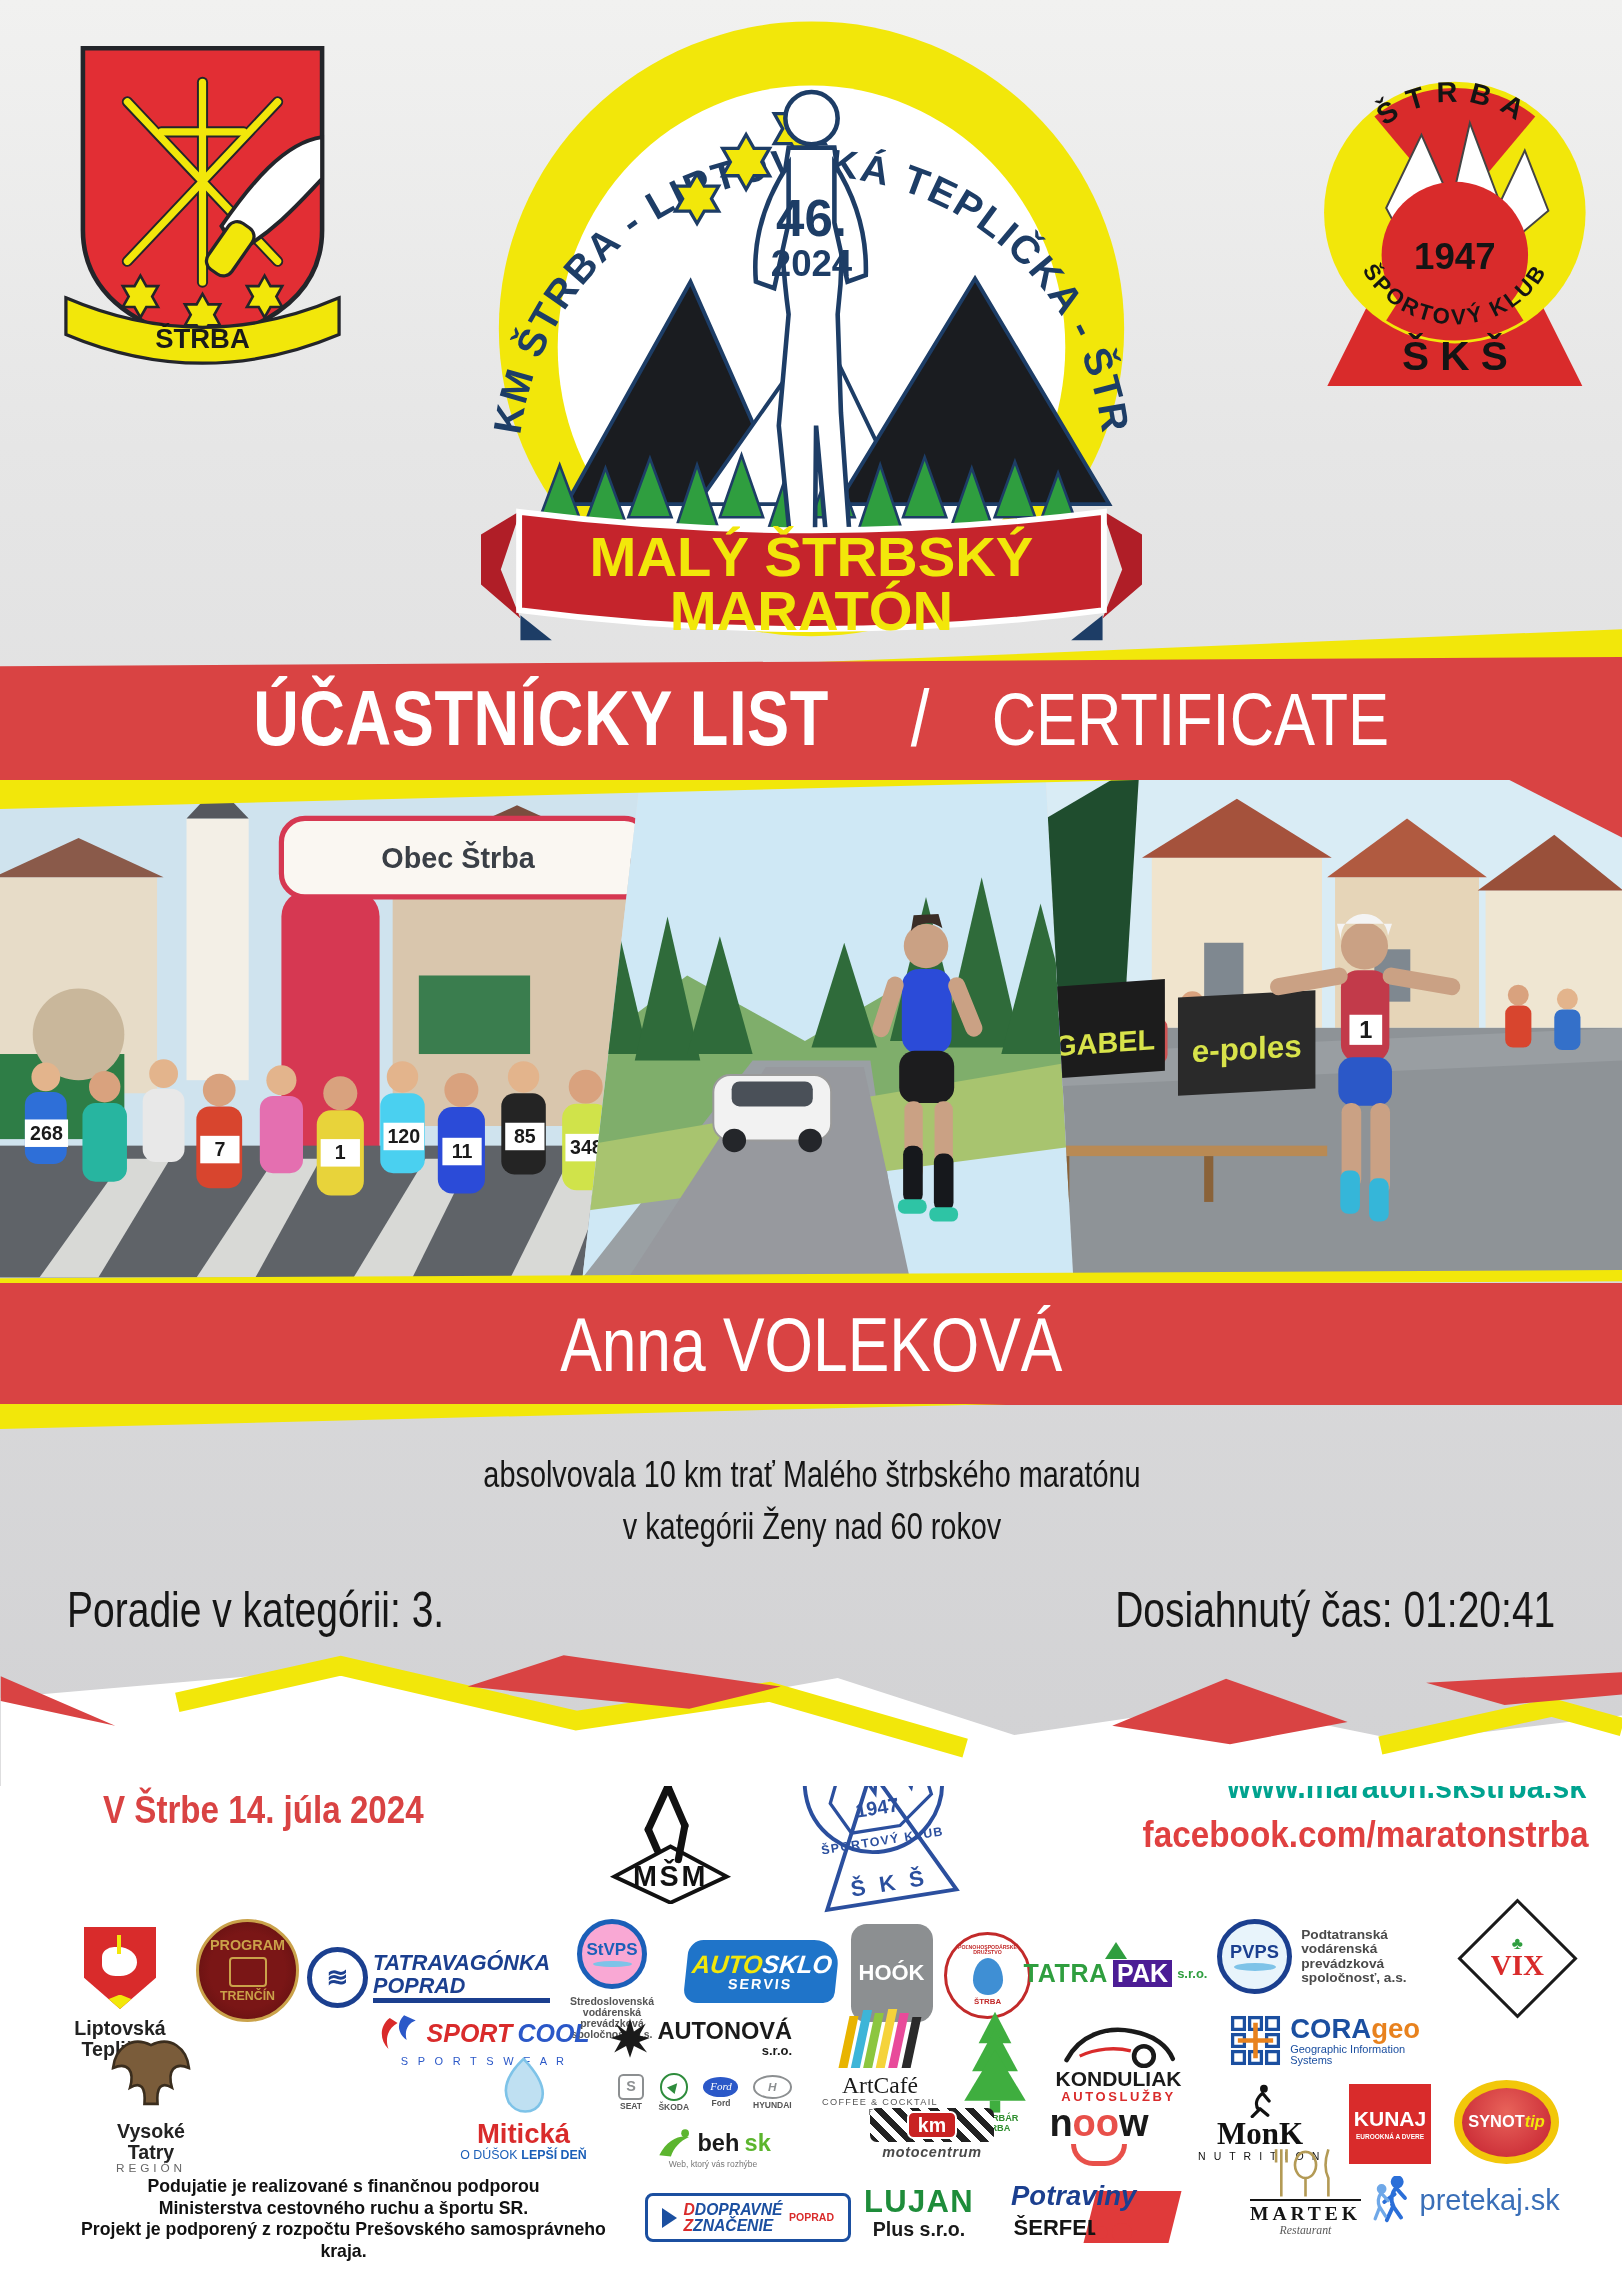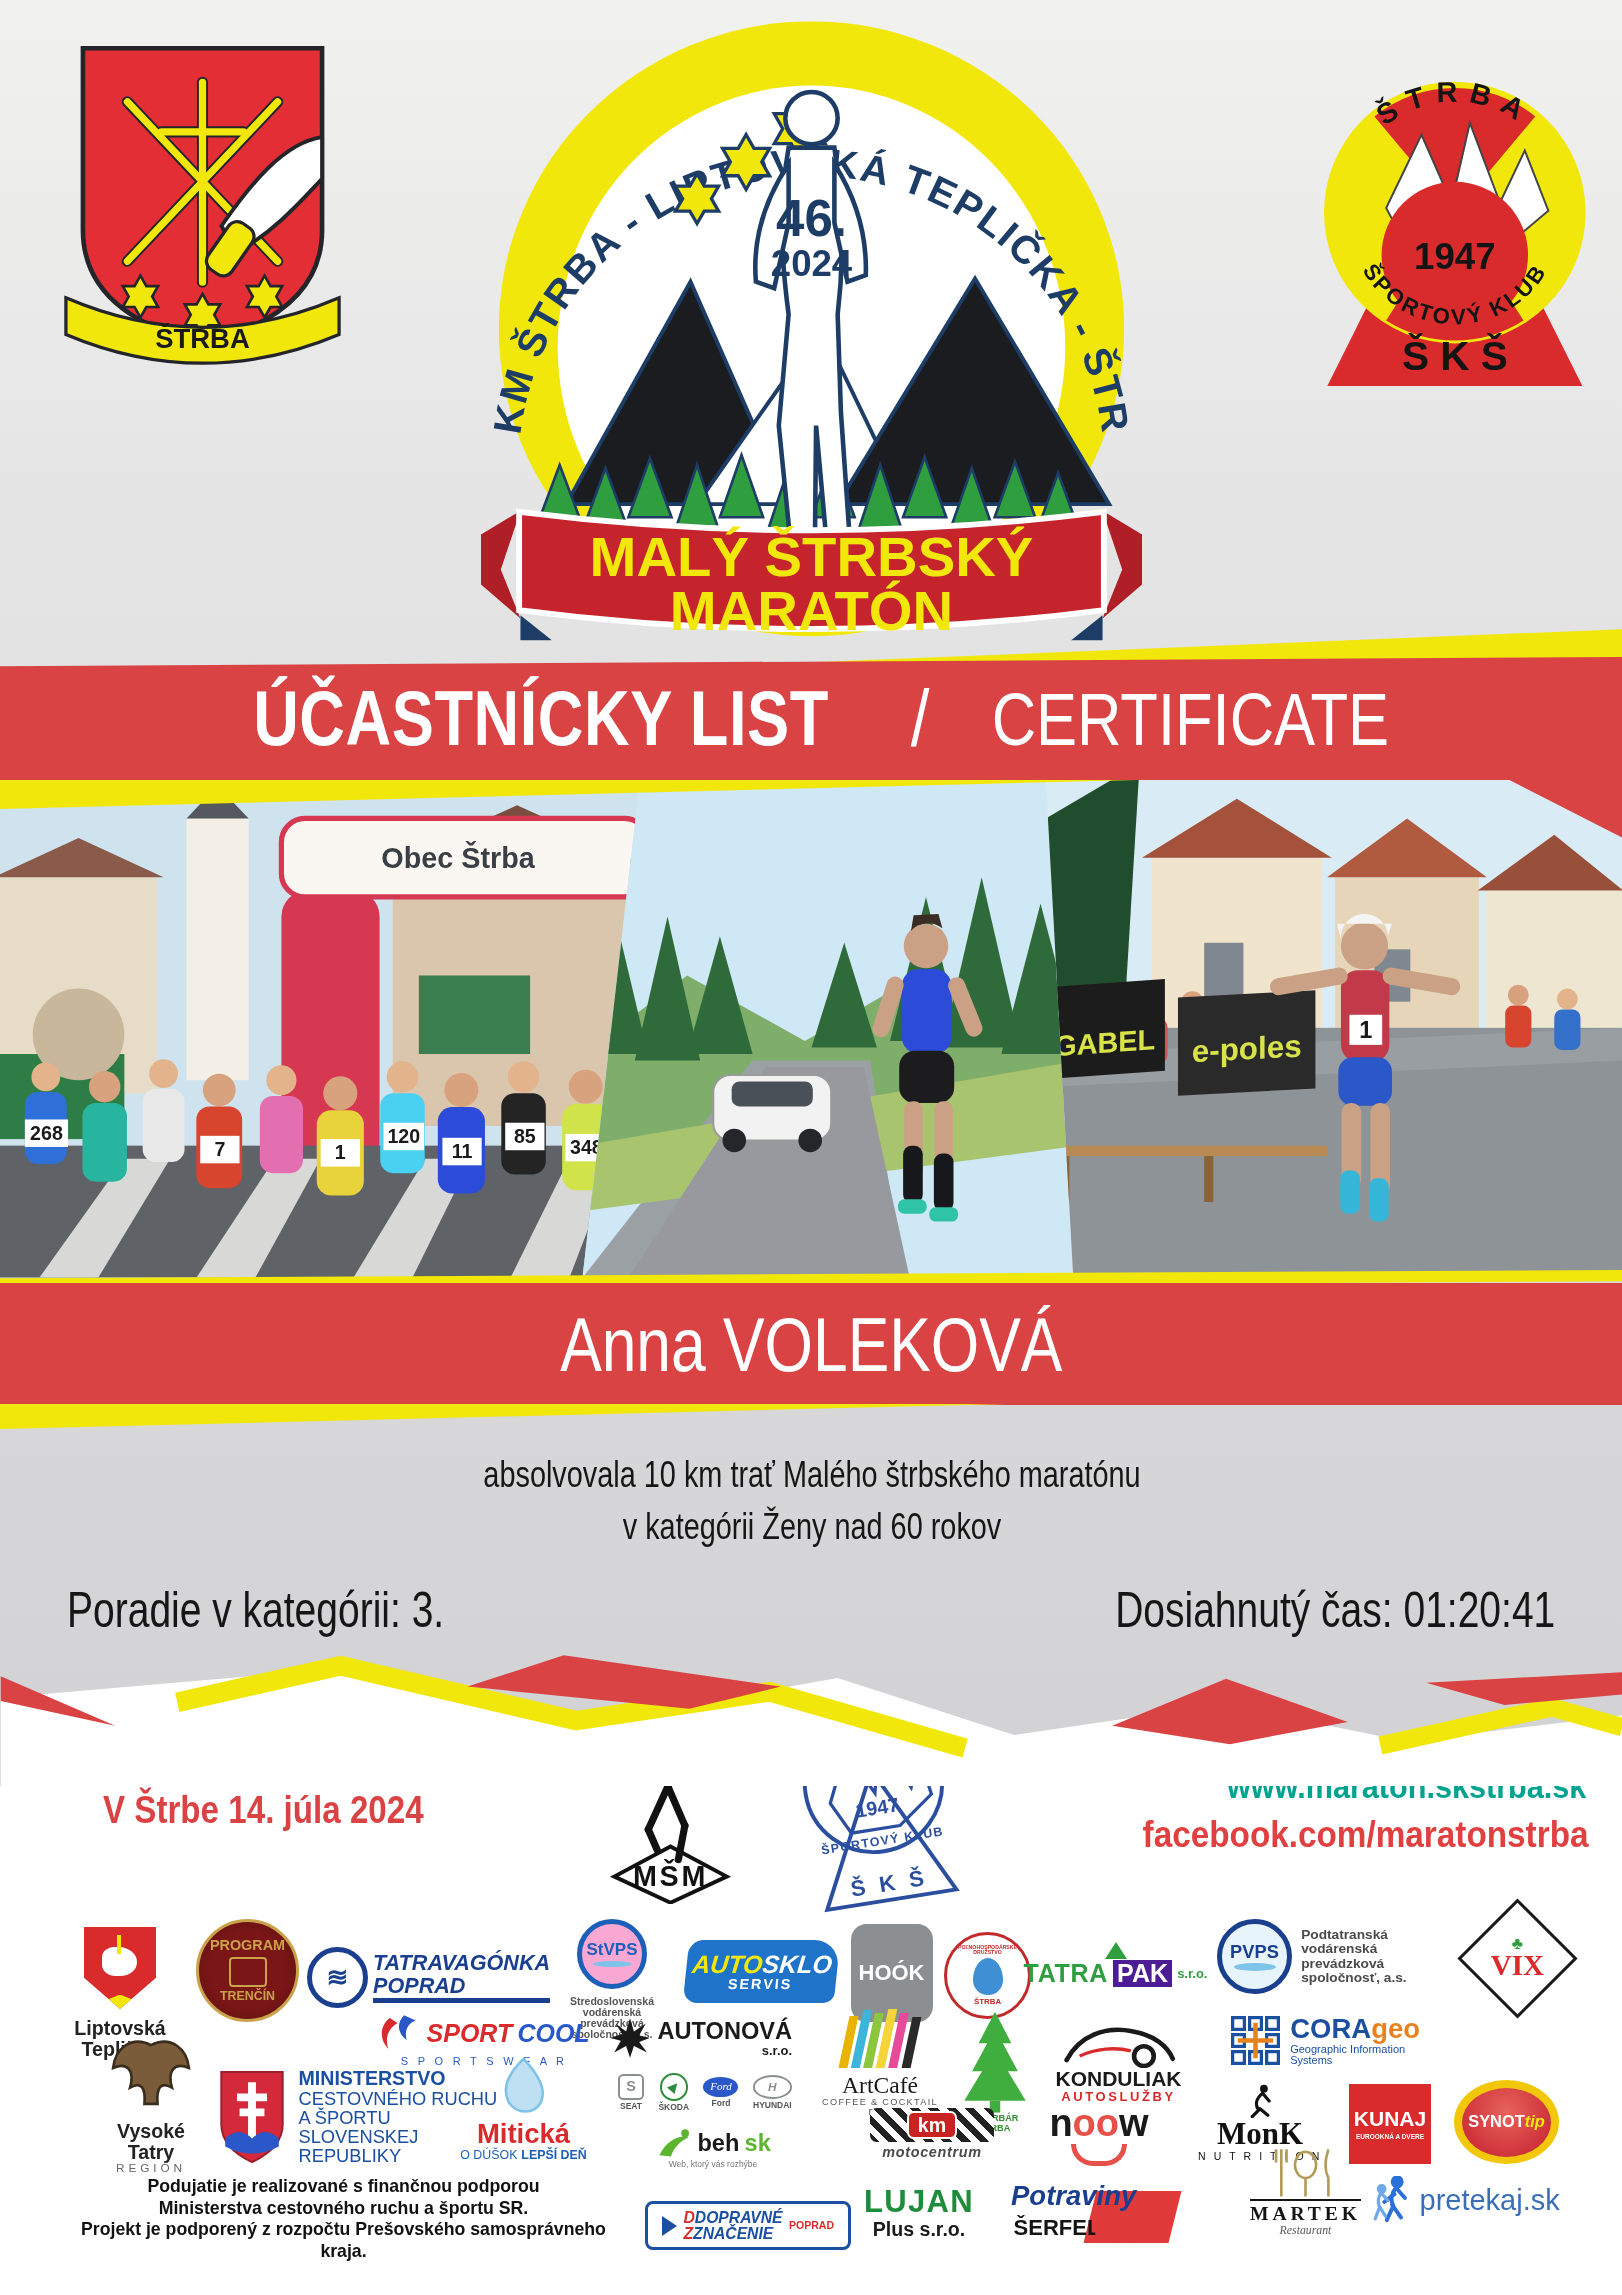--- a/index.html
+++ b/index.html
@@ -503,33 +503,20 @@
   </div>
 
   <div class="sp" style="left:92px;top:2032px;width:118px;">
     <svg width="92" height="85" viewBox="0 0 140 130">
       <path d="M70,20 C40,5 15,25 12,55 C35,45 45,60 38,85 C55,75 62,85 60,110 L80,110 C78,85 85,75 102,85 C95,60 105,45 128,55 C125,25 100,5 70,20 Z" fill="#7a5c3a" stroke="#3a2d1d" stroke-width="4"></path>
     </svg>
     <div style="font-size:19.6px;font-weight:bold;color:#222;margin-top:4px;">Vysoké Tatry</div>
     <div style="font-size:11.8px;color:#666;letter-spacing:3.9px;">REGIÓN</div>
   </div>
 
-  <div class="sp" style="left:216px;top:2068px;width:308px;flex-direction:row;gap:10.5px;">
-    <svg width="72" height="98" viewBox="0 0 110 150" style="flex:none;">
-      <path d="M8,6 H102 V86 Q102,122 55,144 Q8,122 8,86 Z" fill="#d4293a" stroke="#9a1f2c" stroke-width="3"></path>
-      <path d="M55,22 V110 M32,45 H78 M36,68 H74" stroke="#fff" stroke-width="12" fill="none"></path>
-      <path d="M14,108 Q35,88 55,108 Q75,88 96,108 L96,120 Q55,142 14,120 Z" fill="#2b58c8"></path>
-    </svg>
-    <div style="text-align:left;">
-      <div style="font-size:19.6px;font-weight:bold;color:#1b4fa0;">MINISTERSTVO</div>
-      <div style="font-size:18.3px;color:#1b4fa0;">CESTOVNÉHO RUCHU</div>
-      <div style="font-size:18.3px;color:#1b4fa0;">A ŠPORTU</div>
-      <div style="font-size:18.3px;color:#1b4fa0;">SLOVENSKEJ REPUBLIKY</div>
-    </div>
-  </div>
 
   <div class="sp" style="left:386px;top:2014px;width:196px;">
     <div class="row">
       <svg width="43" height="39" viewBox="0 0 66 60">
         <path d="M18,6 C2,18 2,40 16,54 C10,36 16,22 30,14 Z" fill="#d92b2b"></path>
         <path d="M40,2 C28,14 30,30 44,40 C40,26 46,14 58,10 Z" fill="#2b58c8"></path>
       </svg>
       <span style="color:#d92b2b;font-weight:bold;font-style:italic;font-size:25px;">SPORT</span>
         <span style="color:#2b58c8;font-weight:bold;font-style:italic;font-size:25px;">COOL</span>
     </div>
@@ -674,21 +661,21 @@
     <div style="font-size:6.5px;font-weight:bold;color:#fff;margin-top:3.9px;">EUROOKNÁ A DVERE</div>
   </div>
 
   <div class="sp" style="left:1454px;top:2080px;width:105px;height:84px;border-radius:50%;background:#f2c70a;justify-content:center;">
     <div style="width:89px;height:69px;border-radius:50%;background:radial-gradient(circle at 50% 35%,#e8635a,#c41f2e);display:flex;align-items:center;justify-content:center;">
       <span style="font-size:16.4px;font-weight:bold;color:#fff;">SYNOT</span>
         <span style="font-size:16.4px;font-weight:bold;font-style:italic;color:#f2e70a;text-align:center;">tip</span>
     </div>
   </div>
 
-  <div class="sp" style="left:645px;top:2193px;width:200px;height:43px;border:3.3px solid #1b4fa0;border-radius:7.9px;background:#fff;flex-direction:row;gap:6.5px;justify-content:center;margin-top:8px;">
+  <div class="sp" style="left:645px;top:2193px;width:200px;height:43px;border:3.3px solid #1b4fa0;border-radius:7.9px;background:#fff;flex-direction:row;gap:6.5px;justify-content:center;">
     <div style="width:0;height:0;border-top:10.5px solid transparent;border-bottom:10.5px solid transparent;border-left:15.7px solid #1b4fa0;"></div>
     <div style="text-align:left;line-height:1;">
       <div style="font-size:15.7px;font-weight:bold;font-style:italic;color:#1b4fa0;"><span style="color:#d92b2b;">D</span><span>DOPRAVNÉ</span></div>
       <div style="font-size:15.7px;font-weight:bold;font-style:italic;color:#1b4fa0;"><span style="color:#d92b2b;">Z</span><span>ZNAČENIE</span></div>
     </div>
     <div style="font-size:10.5px;font-weight:bold;color:#d92b2b;">POPRAD</div>
   </div>
 
   <div class="sp" style="left:857px;top:2186px;width:124px;">
     <div style="font-size:31px;font-weight:bold;color:#1e8c3a;letter-spacing:1.3px;">LUJAN</div>

